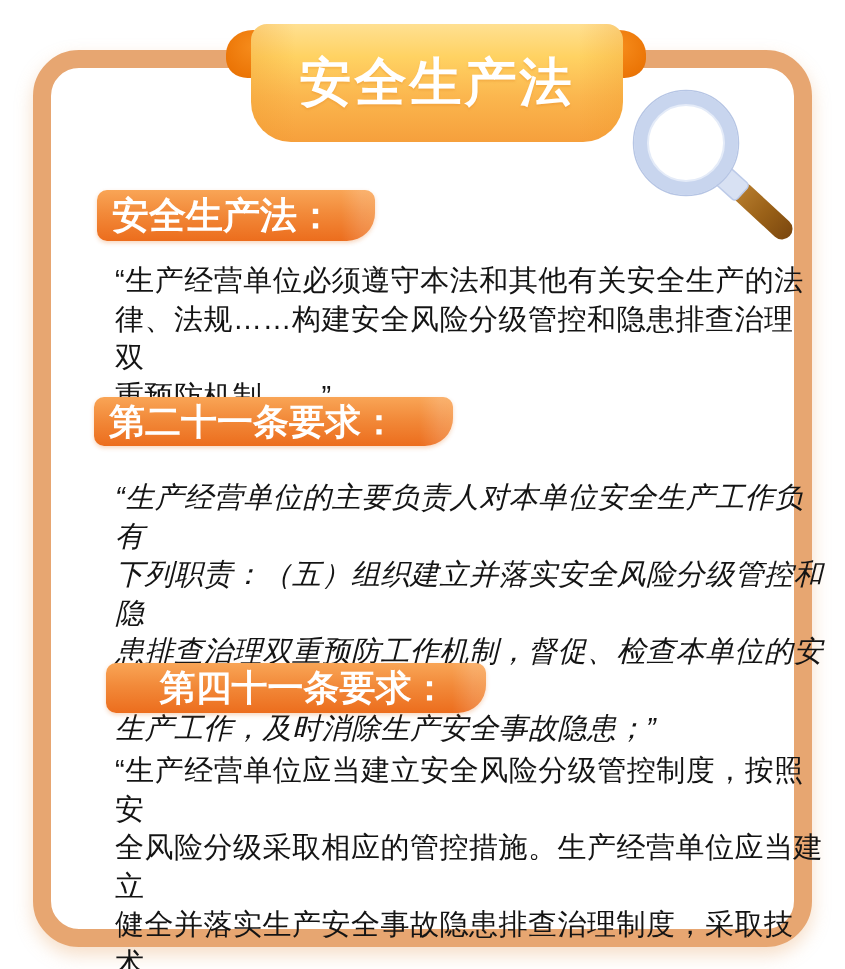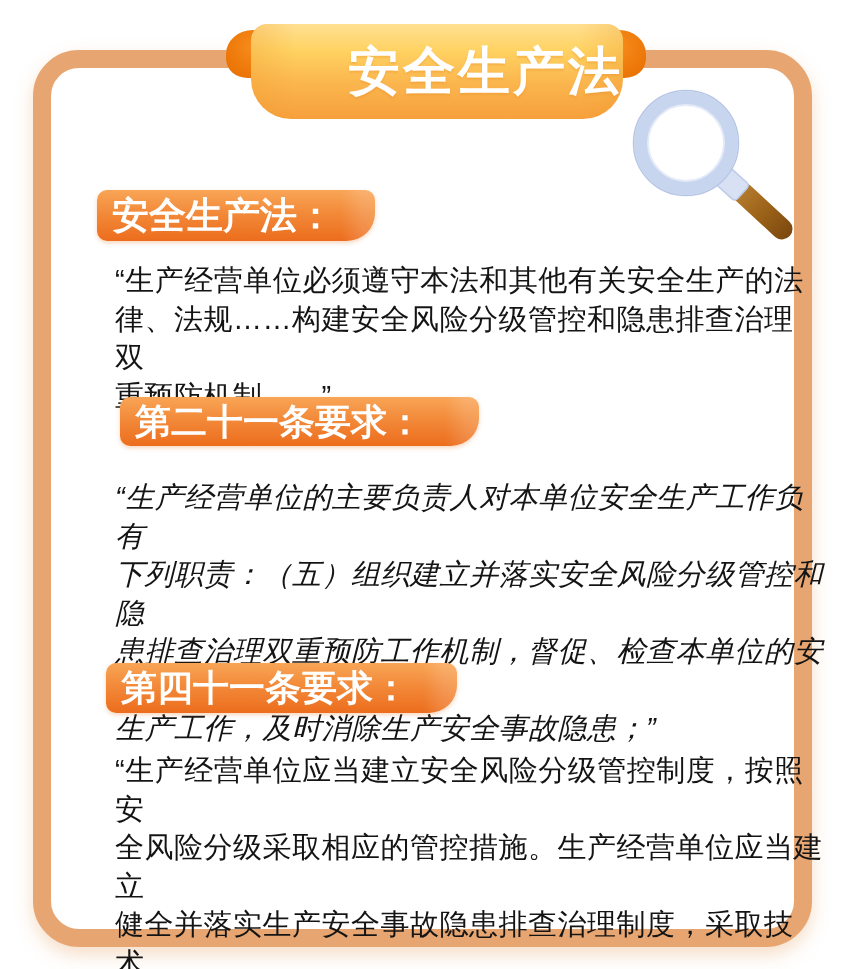--- a/index.html
+++ b/index.html
@@ -29,27 +29,27 @@
     background:radial-gradient(circle at 50% 35%, #f68c1c 0%, #ec7607 70%, #e06e05 100%);
     border-radius:50% 50% 40% 40%;
     z-index:3;
   }
   .curl-left{left:226px;}
   .curl-right{left:592px;}
   
   .ribbon{
     position:absolute;
     left:251px; top:24px;
-    width:372px; height:95px;
+    width:372px; height:118px;
     z-index:4;
     background:
       linear-gradient(90deg, rgba(238,150,40,.28) 0%, rgba(238,150,40,0) 12%, rgba(238,150,40,0) 88%, rgba(238,150,40,.28) 100%),
       linear-gradient(180deg, #ffe092 0%, #ffd262 28%, #fbb64e 62%, #f6a03c 100%);
     border-radius:16px 16px 40px 40px;
-    display:flex; align-items:center; justify-content:flex-end;
+    display:flex; align-items:center; justify-content:center;
   }
   .ribbon-title{
     color:#ffffff;
     font-size:52px;
     font-weight:800;
     letter-spacing:3px;
     text-shadow:0 2px 2px rgba(233,140,40,.35);
     white-space:nowrap;
   }
   
@@ -73,22 +73,22 @@
     overflow:hidden;
   }
   .badge::after{
     content:"";
     position:absolute;
     right:0; top:0; height:100%; width:34px;
     background:linear-gradient(90deg, rgba(255,255,255,0) 0%, rgba(255,255,255,.14) 60%, rgba(255,214,170,.28) 100%);
     border-radius:0 10px 28px 0;
   }
   .badge-1{left:97px;  top:190px; width:278px; height:51px; font-size:37px; line-height:51px;}
-  .badge-2{left:94px;  top:397px; width:359px; height:49px; font-size:36px; line-height:49px;margin-left:26px;}
-  .badge-3{left:106px; top:663px; width:351px; height:50px; font-size:36px; line-height:50px;}
+  .badge-2{left:94px;  top:397px; width:359px; height:49px; font-size:36px; line-height:49px;}
+  .badge-3{left:106px; top:663px; width:380px; height:50px; font-size:36px; line-height:50px;text-align:center;}
   
   .para{
     position:absolute;
     color:#141414;
     font-size:29px;
     line-height:38.5px;
     font-weight:500;
     letter-spacing:.5px;
     white-space:pre-line;
     margin-left:28px;

